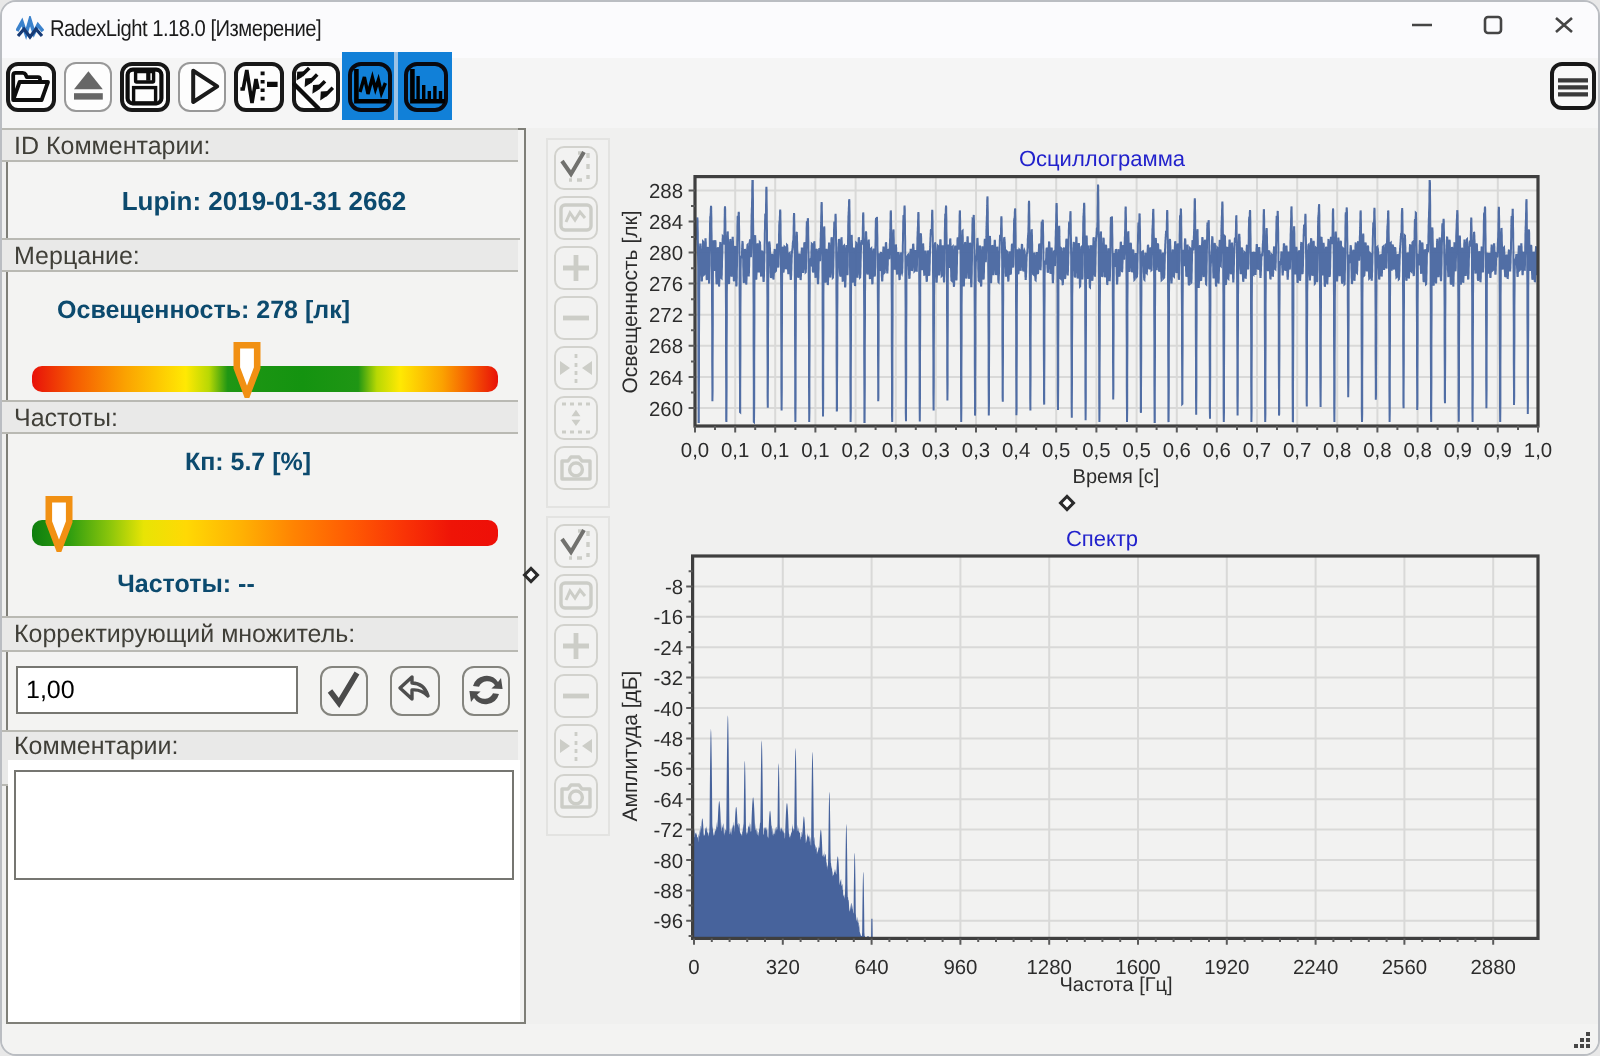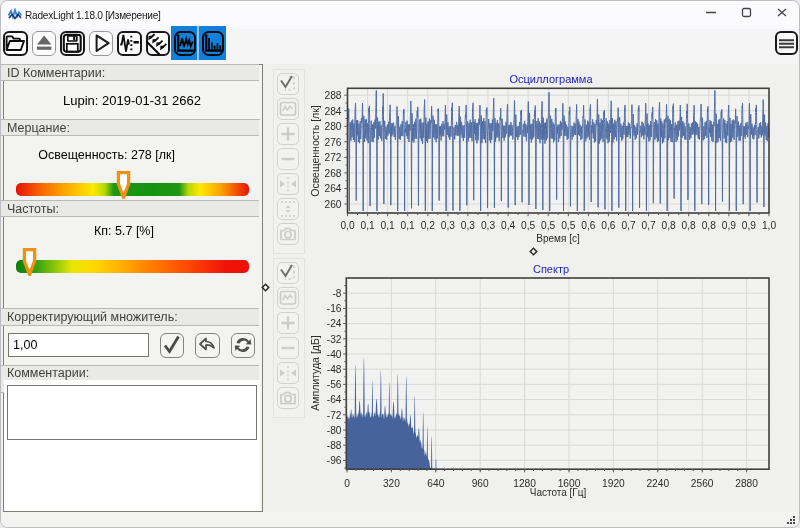--- a/index.html
+++ b/index.html
@@ -12,21 +12,21 @@
   .toolstrip{left:0;top:28px;width:800px;height:35px;background:#f5f5f5;}
   .tbtn{position:absolute;top:30px;width:24.5px;height:24.5px;background:#fdfdfd;
     border:1.8px solid #989898;border-radius:6px;box-sizing:border-box;}
   .tbtn.dark{border-width:2.2px;border-color:#181818;}
   .tbtn.sel{background:transparent;border-width:2.4px;border-color:#09090f;width:22.5px;border-radius:6.5px;}
   .panel{left:2px;top:63px;width:260px;height:448px;border:1px solid #7f7f78;
     background:#f3f3f2;box-sizing:border-box;}
   .phead{position:absolute;left:0;width:258px;height:16px;background:#e9e9e8;
     border-top:1px solid #b9b9b3;border-bottom:1px solid #b9b9b3;
     font-size:12.5px;color:#403f38;line-height:16px;padding-left:6px;box-sizing:border-box;}
-  .bold{font-weight:normal;color:#000000;}
+  .bold{font-weight:bold;color:#0c4a6e;}
   .grip-dot{position:absolute;width:2px;height:2px;background:#474747;}
   svg text{font-family:"Liberation Sans",sans-serif;}
 </style>
 </head>
 <body>
 <div class="win">
 
   <div class="abs titlebar"></div>
   <svg class="abs" style="left:7px;top:7px" width="14" height="13" viewBox="0 0 14 13">
     <path d="M0.5,7.5 L3,3 5,9 7,2 9,8.5 11,4.5 13.5,7.5" fill="none" stroke="#3b82cc" stroke-width="1.8"></path>
@@ -110,20 +110,21 @@
   <div class="abs" style="left:15px;top:182px;width:233px;height:13px;border-radius:5px;background:linear-gradient(to right,#e81109 0%,#f55a02 9%,#fba201 20%,#ffe903 33%,#b8d804 38%,#1f9614 42%,#149310 58%,#1f9614 70%,#b8d804 74%,#ffe903 79%,#fba201 88%,#f55a02 94%,#e81109 100%)"></div>
   <svg class="abs" style="left:114.5px;top:169.5px" width="15" height="28" viewBox="0 0 15 28">
       <path d="M2.4,1.6 h10.2 v11.4 L7.5,26.4 L2.4,13 Z" fill="#fff" stroke="#f19013" stroke-width="3.3" stroke-linejoin="miter"></path>
     </svg>
   <div class="phead" style="top:199px;height:17px;line-height:16px">Частоты:</div>
   <div class="abs bold" style="left:52px;top:223px;width:142px;text-align:center;font-size:12.5px">Кп: 5.7 [%]</div>
   <div class="abs" style="left:15px;top:259px;width:233px;height:13px;border-radius:5px;background:linear-gradient(to right,#0e7e0e 0%,#2f9d10 8%,#8ec70b 17%,#e8e405 24%,#ffd904 33%,#ffb103 45%,#ff8402 56%,#ff5c03 68%,#f93306 80%,#ef1407 90%,#ee0f08 100%)"></div>
   <svg class="abs" style="left:20.6px;top:246.5px" width="15" height="28" viewBox="0 0 15 28">
       <path d="M2.4,1.6 h10.2 v11.4 L7.5,26.4 L2.4,13 Z" fill="#fff" stroke="#f19013" stroke-width="3.3" stroke-linejoin="miter"></path>
     </svg>
+  <div class="abs bold" style="left:21px;top:284px;width:142px;text-align:center;font-size:12.5px">Частоты: --</div>
   <div class="phead" style="top:307px;height:18px;line-height:17px">Корректирующий множитель:</div>
   <div class="abs" style="left:7px;top:332px;width:141px;height:24px;background:#fff;border:1px solid #767671;
        box-sizing:border-box;font-size:12.5px;line-height:22px;padding-left:4px">1,00</div>
   <div class="tbtn" style="left:158.5px;top:332px;border-color:#84847e;background:#f4f4f3"></div>
   <svg class="abs" style="left:158.5px;top:332px" width="24" height="24" viewBox="0 0 24 24">
     <path d="M5,12.5 L9.5,18.5 18.5,3.5" fill="none" stroke="#4a4a4a" stroke-width="2.8"></path>
   </svg>
   <div class="tbtn" style="left:194px;top:332px;border-color:#84847e;background:#f4f4f3"></div>
   <svg class="abs" style="left:194px;top:332px" width="24" height="24" viewBox="0 0 24 24">
     <path d="M5,11 L11,5.5 L11,8.5 Q17,8.5 19,15 Q15.5,11.5 11,12 L11,16.5 Z" fill="none" stroke="#4e4e4e" stroke-width="1.7" stroke-linejoin="round"></path>

